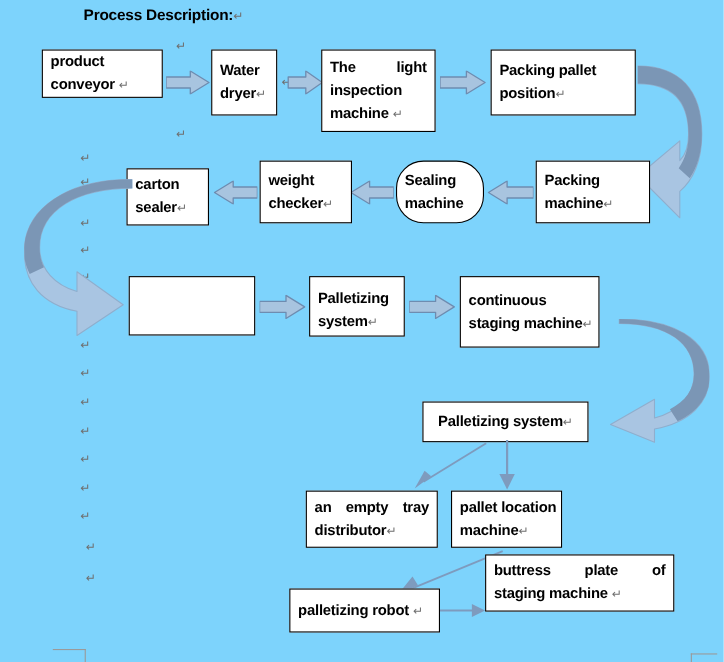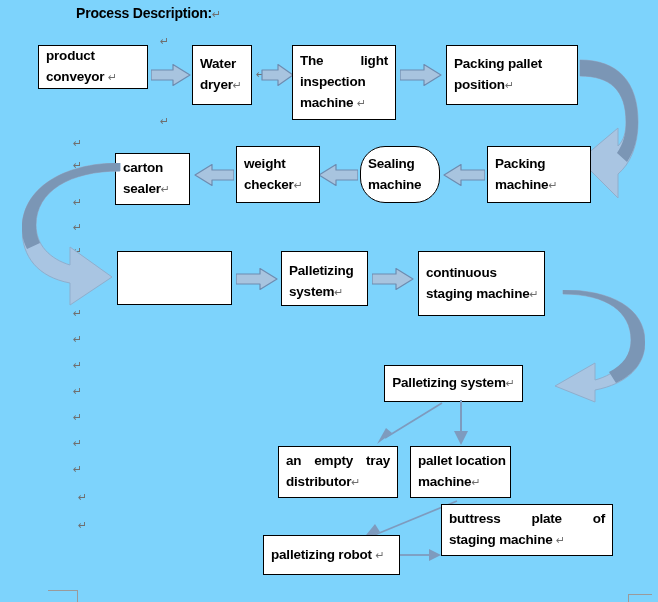--- a/index.html
+++ b/index.html
@@ -210,21 +210,21 @@
   <div class="box" style="left:418px; top:251px; width:127px; height:65px;">
     <div class="ln">continuous</div>
     <div class="ln"><span>staging machine</span><span class="pmark">↵</span></div>
   </div>
 
   <svg class="curve" style="left:545px; top:290px;" width="100" height="115" viewBox="0 0 100 115">
     <path d="M18,4 C62,4 86,22 86,50 C86,70 72,84 50,90 L50,73 L10,96 L50,112 L50,100 C82,94 100,76 100,52 C100,18 66,0 18,0 Z" fill="#A9C5E2" stroke="#8FAECD" stroke-width="1" stroke-linejoin="round"></path>
     <path d="M18,4 C62,4 86,22 86,50 C86,64 78,75 64,82 L71,93 C90,84 100,70 100,52 C100,18 66,0 18,0 Z" fill="#7B96B5" stroke="none"></path>
   </svg>
 
-  <div class="box center-txt" style="left:384px; top:365px; width:139px; height:37px;">
+  <div class="box center-txt" style="left:384px; top:365px; width:151px; height:37px;">
     <div class="ln"><span>Palletizing system</span><span class="pmark">↵</span></div>
   </div>
 
   <svg class="line-arrow" style="left:372px; top:400px;" width="75" height="46" viewBox="0 0 75 46">
     <line x1="70" y1="3" x2="13" y2="38" stroke="#7E9BBE" stroke-width="1.7"></line>
     <polygon points="5,44 20,33 14,28" fill="#7E9BBE"></polygon>
   </svg>
 
   <svg class="line-arrow" style="left:452px; top:400px;" width="18" height="46" viewBox="0 0 18 46">
     <line x1="9" y1="0" x2="9" y2="35" stroke="#7E9BBE" stroke-width="2"></line>

